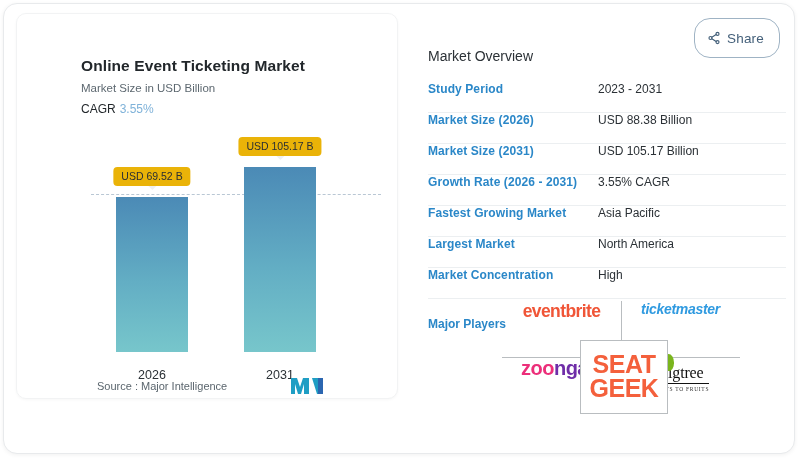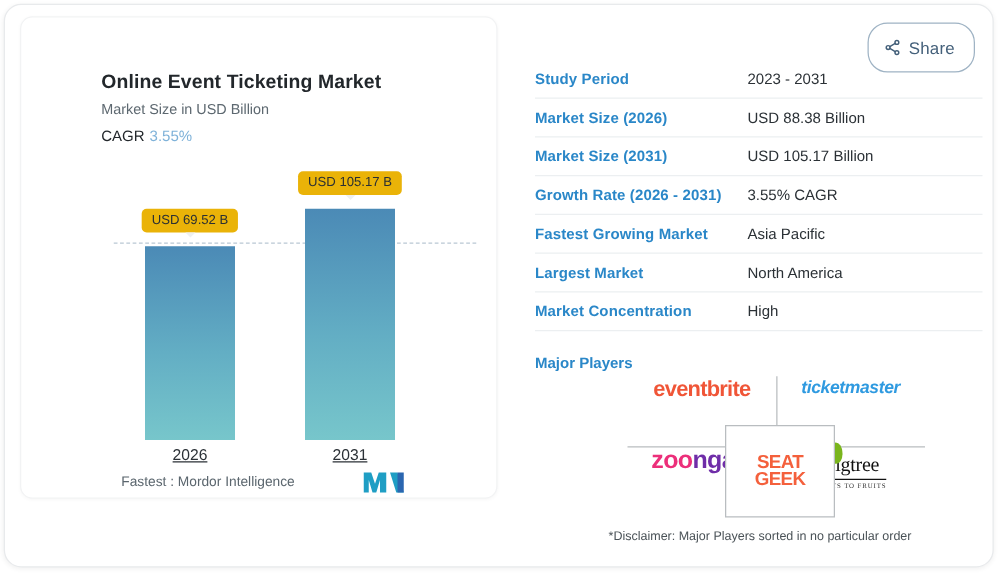--- a/index.html
+++ b/index.html
@@ -131,25 +131,24 @@
     margin-left: -4px;
     border-left: 4px solid transparent;
     border-right: 4px solid transparent;
     border-top: 4px solid #eef0f1;
   }
   #label-2026 { left: 123px; top: 43px; }
   #label-2031 { left: 251px; top: 13px; }
 
   .tick {
     position: absolute;
-    top: 343px;
+    top: 354px;
     transform: translateX(-50%);
     font-size: 12.5px;
     color: #2b3136;
-    text-decoration: underline;
   }
   #tick-2026 { left: 135px; }
   #tick-2031 { left: 263px; }
 
   #source-row {
     position: absolute;
     left: 80px;
     top: 366px;
     font-size: 11px;
     color: #5b666e;
@@ -169,21 +168,21 @@
     top: 44px;
     width: 358px;
   }
   #overview-title {
     font-size: 14px;
     color: #2b3136;
     margin-bottom: 18px;
   }
   .ov-row {
     display: flex;
-    align-items: center;
+    align-items: flex-start;
     height: 30px;
     border-bottom: 1px solid #eceff1;
     font-size: 12px;
   }
   .ov-row.last { border-bottom: 1px solid #eceff1; }
   .ov-key {
     width: 170px;
     color: #2a87c8;
     font-weight: bold;
     letter-spacing: .1px;
@@ -312,21 +311,21 @@
     height: 74px;
     box-sizing: border-box;
     border: 1px solid #b9bdc0;
     background: #ffffff;
     display: flex;
     align-items: center;
     justify-content: center;
   }
   #logo-seatgeek {
     color: #f4603c;
-    font-size: 15px;
+    font-size: 25px;
     font-weight: bold;
     line-height: .95;
     text-align: center;
     letter-spacing: -.5px;
   }
 
   #disclaimer {
     position: absolute;
     left: 424px;
     top: 420px;
@@ -368,32 +367,33 @@
       <div class="bar" id="bar-2026"></div>
       <div class="bar" id="bar-2031"></div>
 
       <div class="bar-label" id="label-2026">USD 69.52 B</div>
       <div class="bar-label" id="label-2031">USD 105.17 B</div>
     </div>
 
     <div class="tick" id="tick-2026">2026</div>
     <div class="tick" id="tick-2031">2031</div>
 
-    <div id="source-row">Fastest :  Mordor Intelligence</div>
+    <div id="source-row">Source :  Major Intelligence</div>
 
     <div id="mordor-logo">
       <svg width="36" height="20" viewBox="0 0 36 20">
         <polygon points="2,2 8,2 11,11 14,2 20,2 20,18 15,18 15,8 12,18 9,18 6,8 6,18 2,18" fill="#1f9ec4"></polygon>
         <polygon points="23,2 29,2 34,18 28,18" fill="#1f9ec4"></polygon>
         <polygon points="29,2 34,2 34,18 29,18" fill="#2b66b0"></polygon>
       </svg>
     </div>
   </div>
 
   <div id="overview-panel">
+    <div id="overview-title">Market Overview</div>
 
     <div class="ov-row">
       <span class="ov-key">Study Period</span>
       <span class="ov-val">2023 - 2031</span>
     </div>
     <div class="ov-row">
       <span class="ov-key">Market Size (2026)</span>
       <span class="ov-val">USD 88.38 Billion</span>
     </div>
     <div class="ov-row">
@@ -448,15 +448,14 @@
     </div>
   </div>
 
   <div id="seatgeek-box">
     <div id="logo-seatgeek">
       <div>SEAT</div>
       <div>GEEK</div>
     </div>
   </div>
 
-  <div id="disclaimer">*Disclaimer: Major Players sorted in no particular order</div>
 
 </div>
 
 </body></html>

